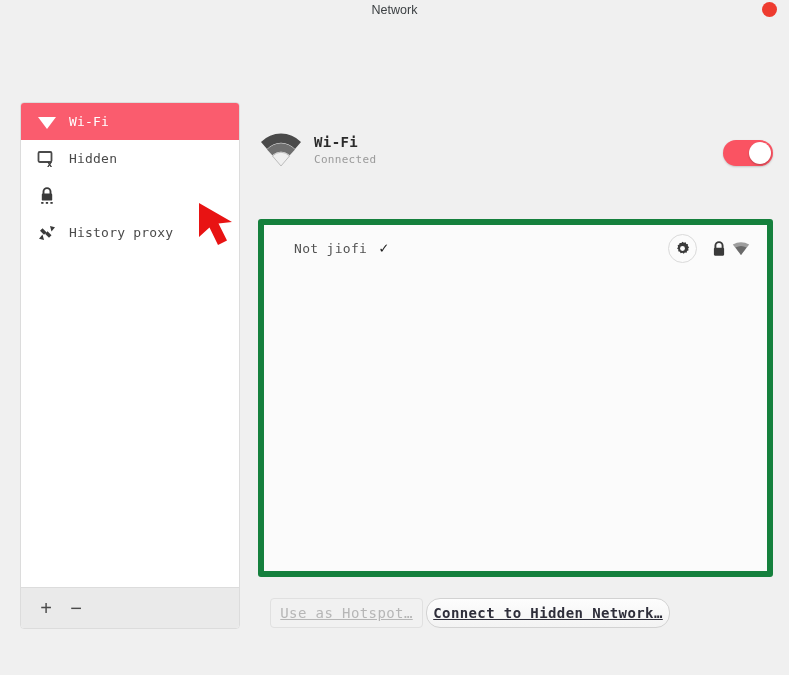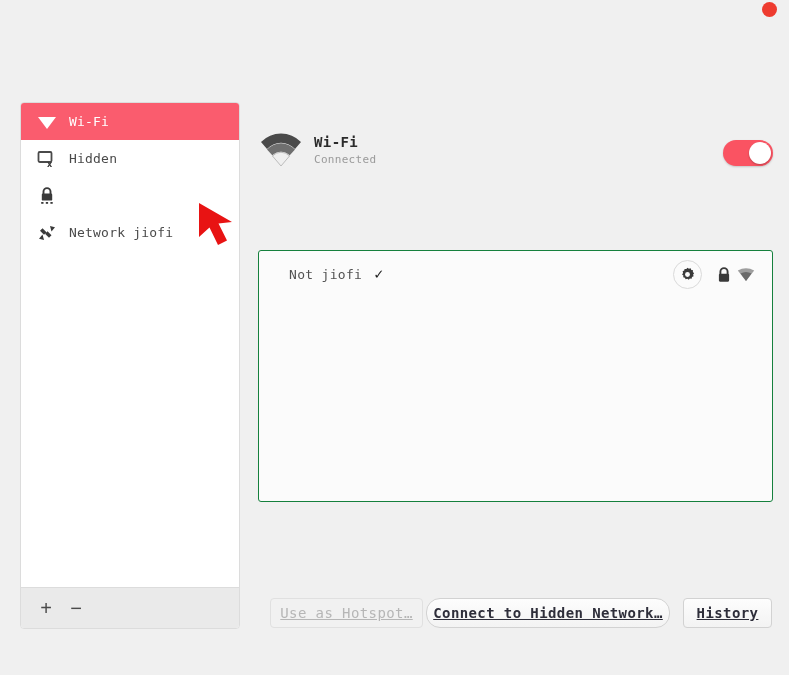--- a/index.html
+++ b/index.html
@@ -163,27 +163,26 @@
     width: 22px; height: 22px;
     border-radius: 50%;
     background: #ffffff;
     box-shadow: 0 1px 2px rgba(0,0,0,0.25);
   }
 
   .network-list {
     position: absolute;
     left: 0; top: 117px;
     width: 515px;
-    height: 252px;
+    height: 358px;
     background: #fbfbfb;
-    border: 1px solid #15803d;
+    border: 6px solid #15803d;
     border-radius: 3px;
     box-sizing: border-box;
     overflow: hidden;
-    margin-top: 31px;
   }
   .net-row {
     height: 47px;
     display: flex;
     align-items: center;
     padding: 0 16px 0 30px;
     box-sizing: border-box;
   }
   .net-name {
     font-size: 13px;
@@ -263,20 +262,21 @@
     left: 196px; top: 198px;
     width: 54px;
     height: 60px;
     pointer-events: none;
   }
 </style>
 </head>
 <body>
 
 <div class="titlebar">
+  <div class="titlebar-title">Network</div>
   <div class="rec-dot"></div>
 </div>
 
 <div class="sidebar">
   <div class="sidebar-list">
 
     <div class="side-item selected">
       <span class="si-icon">
         <svg width="20" height="16" viewBox="0 0 20 16">
           <path d="M1 3 L19 3 L10 15 Z" fill="#ffffff"></path>
@@ -309,21 +309,21 @@
 
     <div class="side-item">
       <span class="si-icon">
         <svg width="20" height="18" viewBox="0 0 20 18">
           <path d="M13 2 L18 3.2 L14.5 7.6 Z" fill="#3a3a3a"></path>
           <path d="M7 16 L2 14.8 L5.5 10.4 Z" fill="#3a3a3a"></path>
           <path d="M5.5 4.2 L9.5 8.2 L7 10.8 L3 6.8 Z" fill="#3a3a3a"></path>
           <path d="M10.5 7.2 L14.5 11.2 L12 13.8 L8 9.8 Z" fill="#3a3a3a"></path>
         </svg>
       </span>
-      <span class="si-label">Network jiofi</span>
+      <span class="si-label">History proxy</span>
     </div>
 
   </div>
 
   <div class="sidebar-toolbar">
     <div class="tb-btn">+</div>
     <div class="tb-btn">−</div>
   </div>
 </div>
 
@@ -369,21 +369,20 @@
           <path d="M0.8 3.6 A17 17 0 0 1 17.2 3.6 L9 14 Z" fill="#9e9e9e"></path>
           <path d="M3.5 6.5 A11 11 0 0 1 14.5 6.5 L9 14 Z" fill="#6a6a6a"></path>
         </svg>
       </span>
     </div>
   </div>
 
   <div class="bottom-bar">
     <div class="btn hotspot">Use as Hotspot…</div>
     <div class="btn hidden-net">Connect to Hidden Network…</div>
-    <div class="btn history">History</div>
   </div>
 </div>
 
 <div class="cursor">
   <svg width="54" height="60" viewBox="0 0 54 60">
     <path d="M3 5 L3 39 L13.5 29.5 L22 47 L31 42.5 L22.5 25.5 L36 24 Z" fill="#e81313"></path>
   </svg>
 </div>
 
 </body></html>

